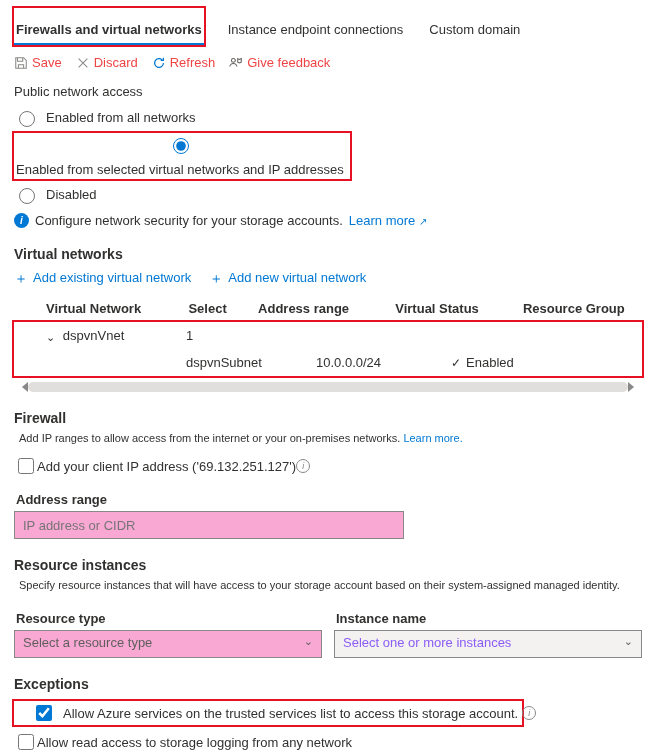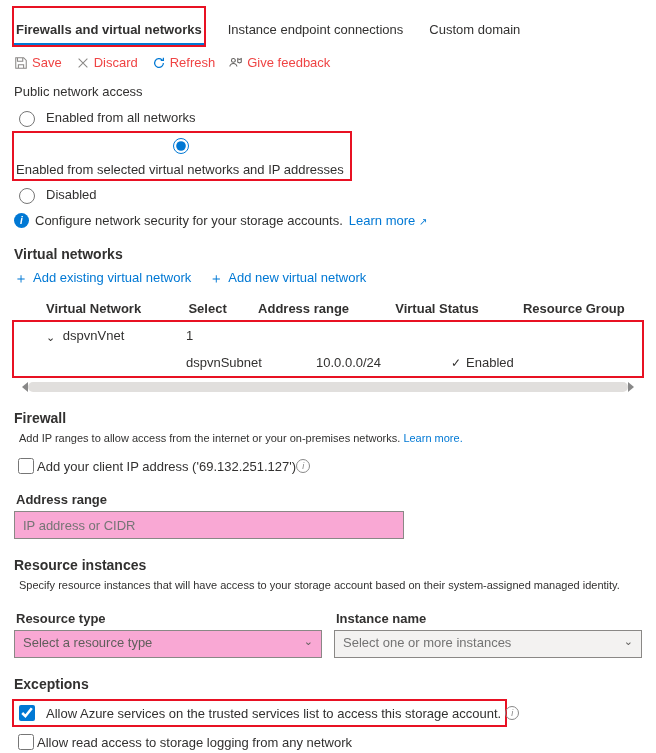--- a/index.html
+++ b/index.html
@@ -56,21 +56,21 @@
   .sublabel { font-weight:600; font-size:13px; margin:12px 0 4px 2px; }
   input.text, .select {
     width: 390px; height:28px; padding:4px 8px;
     border:1px solid #8a8886; font-size:13px; background:#f9a8d4;
   }
   .select { display:flex; align-items:flex-start; justify-content:space-between; color:#605e5c; width:auto; }
   .select-row { display:flex; gap:12px; }
   .select-col { flex:1; }
   .select .chev { font-size:11px; color:#605e5c; }
 
-  .muted { color:#737373; }
+  .muted { color:#8b5cf6; }
   .desc { font-size:11px; margin:2px 0 8px 5px; }
   .chevron-toggle { display:inline-block; transform:translateY(1px); margin-right:4px; font-size:11px;}
   .endpoint-ok { display:flex; align-items:center; gap:5px; }
   .tick { font-size:12px; }
   .info-circ { display:inline-flex; width:14px; height:14px; border:1px solid #888; border-radius:50%; font-size:9px; align-items:center; justify-content:center; color:#888; font-style:italic;}
 </style>
 </head>
 <body>
 
 
@@ -225,21 +225,21 @@
       <span class="muted">Select one or more instances</span>
       <span class="chev">⌄</span>
     </div>
   </div>
 </div>
 
 
 <h4 class="section">Exceptions</h4>
 
 <div class="check-row">
-  <span class="hl-red" style="display:inline-flex; align-items:center; gap:8px; padding:1px 4px 1px 1px;">
+  <span class="hl-red" style="display:inline-flex; align-items:center; gap:8px; padding:1px 4px 1px 18px;">
     <input type="checkbox" checked="" style="">
     <span>Allow Azure services on the trusted services list to access this storage account.</span>
   </span>
   <span class="info-circ">i</span>
 </div>
 
 <label class="check-row">
   <input type="checkbox" style="">
   <span>Allow read access to storage logging from any network</span>
 </label>

